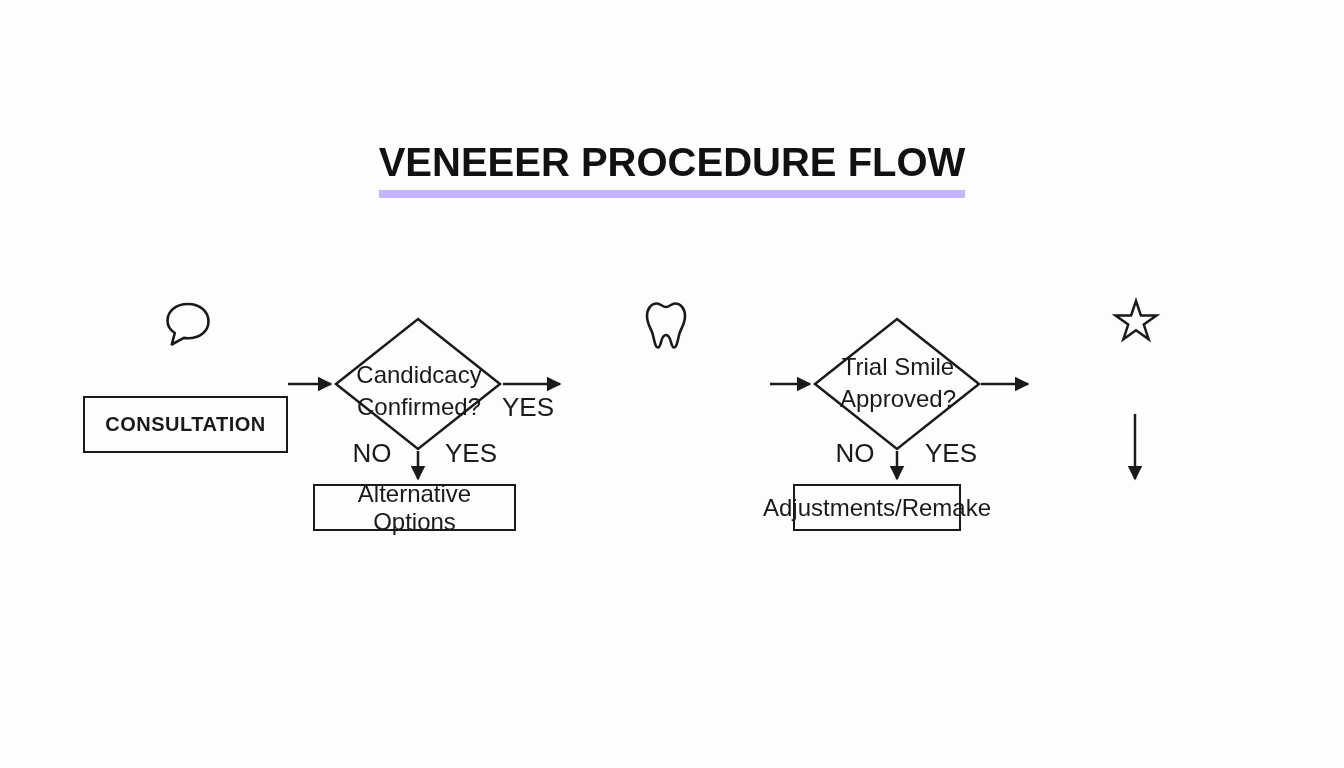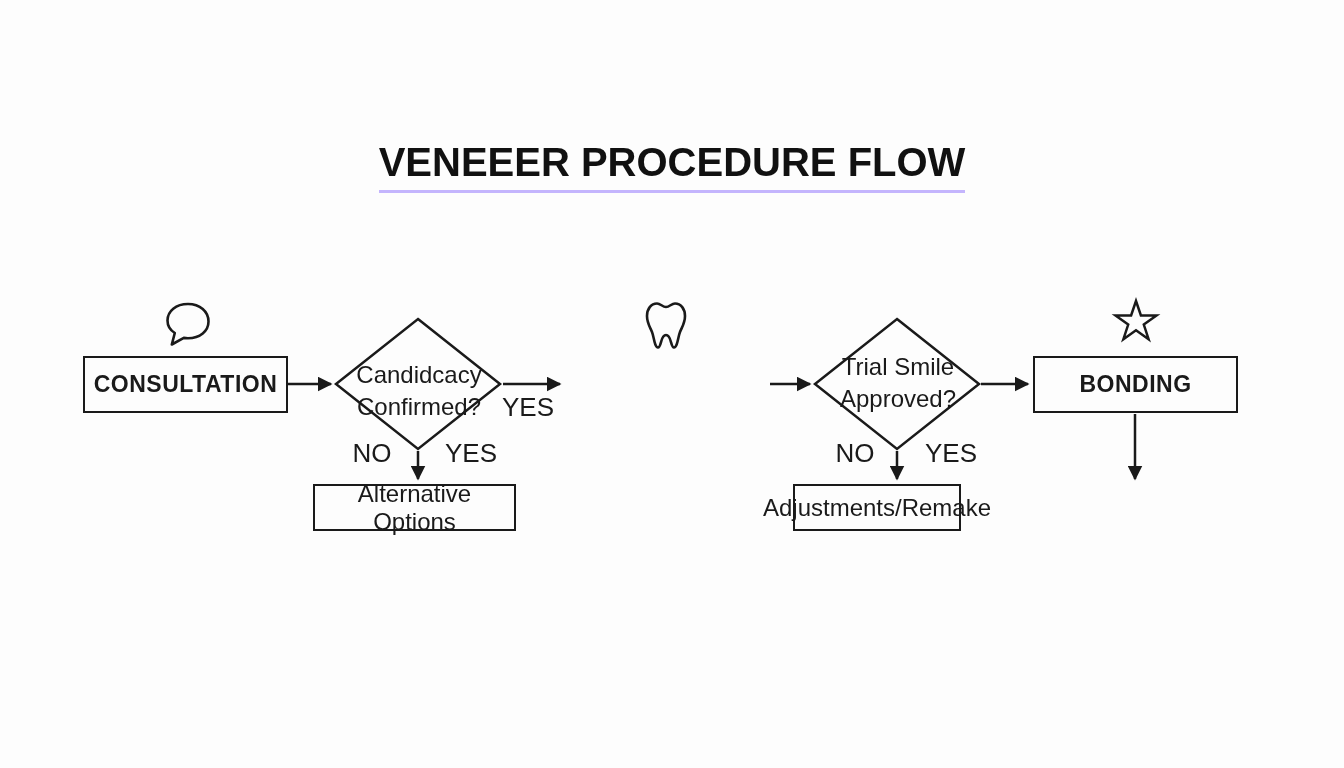--- a/index.html
+++ b/index.html
@@ -22,42 +22,43 @@
     width: 100%;
     margin: 0;
     text-align: center;
     font-size: 40px;
     font-weight: bold;
     letter-spacing: 0px;
     color: #111;
   }
   .title span {
     display: inline-block;
-    border-bottom: 3px solid #c4b5fd;
+    border-bottom: 8px solid #c4b5fd;
     padding-bottom: 5px;
   }
   .layer {
     position: absolute;
     top: 0;
     left: 0;
   }
   .box {
     position: absolute;
     box-sizing: border-box;
     border: 2.5px solid #1a1a1a;
     background: #fdfdfd;
     display: flex;
     align-items: center;
     justify-content: center;
     text-align: center;
   }
   .step-box {
     font-weight: bold;
-    font-size: 23px;
+    font-size: 20px;
     letter-spacing: 0.5px;
+    margin-top: 40px;
   }
   .outcome-box {
     font-size: 24px;
   }
   .diamond-text {
     position: absolute;
     white-space: pre-line;
     text-align: center;
     font-size: 24px;
     line-height: 1.35;
@@ -98,21 +99,20 @@
     </g>
     <g transform="translate(643,299)">
       <path d="M14 4.5 C8 4.5 4 10 4 17 C4 24 7 28 9 33 C11 38 11.5 48.5 15 48.5 C18.6 48.5 17.3 36 23 36 C28.7 36 27.4 48.5 31 48.5 C34.5 48.5 35 38 37 33 C39 28 42 24 42 17 C42 10 38 4.5 32 4.5 C28.4 4.5 26.6 8 23 8 C19.4 8 17.6 4.5 14 4.5 Z" fill="none" stroke="#1a1a1a" stroke-width="2.6" stroke-linejoin="round"></path>
     </g>
     <g transform="translate(1111,298)">
       <polygon points="25,3 29.9,17.5 45.5,17.5 32.8,26.6 37.6,41.2 25,32.2 12.4,41.2 17.2,26.6 4.5,17.5 20.1,17.5" fill="none" stroke="#1a1a1a" stroke-width="2.5" stroke-linejoin="miter"></polygon>
     </g>
   </svg>
 
   <div class="box step-box" style="left:83px; top:356px; width:205px; height:57px;">CONSULTATION</div>
-  <div class="box step-box" style="left:1033px; top:356px; width:205px; height:57px;">BONDING</div>
 
   <div class="diamond-text" style="left:343px; top:359px; width:152px;">Candidcacy
 Confirmed?</div>
   <div class="diamond-text" style="left:822px; top:351px; width:152px;">Trial Smile
 Approved?</div>
 
   <div class="branch-label" style="left:502px; top:392px; width:50px;">YES</div>
   <div class="branch-label" style="left:347px; top:438px; width:50px;">NO</div>
   <div class="branch-label" style="left:445px; top:438px; width:52px;">YES</div>
   <div class="branch-label" style="left:830px; top:438px; width:50px;">NO</div>

